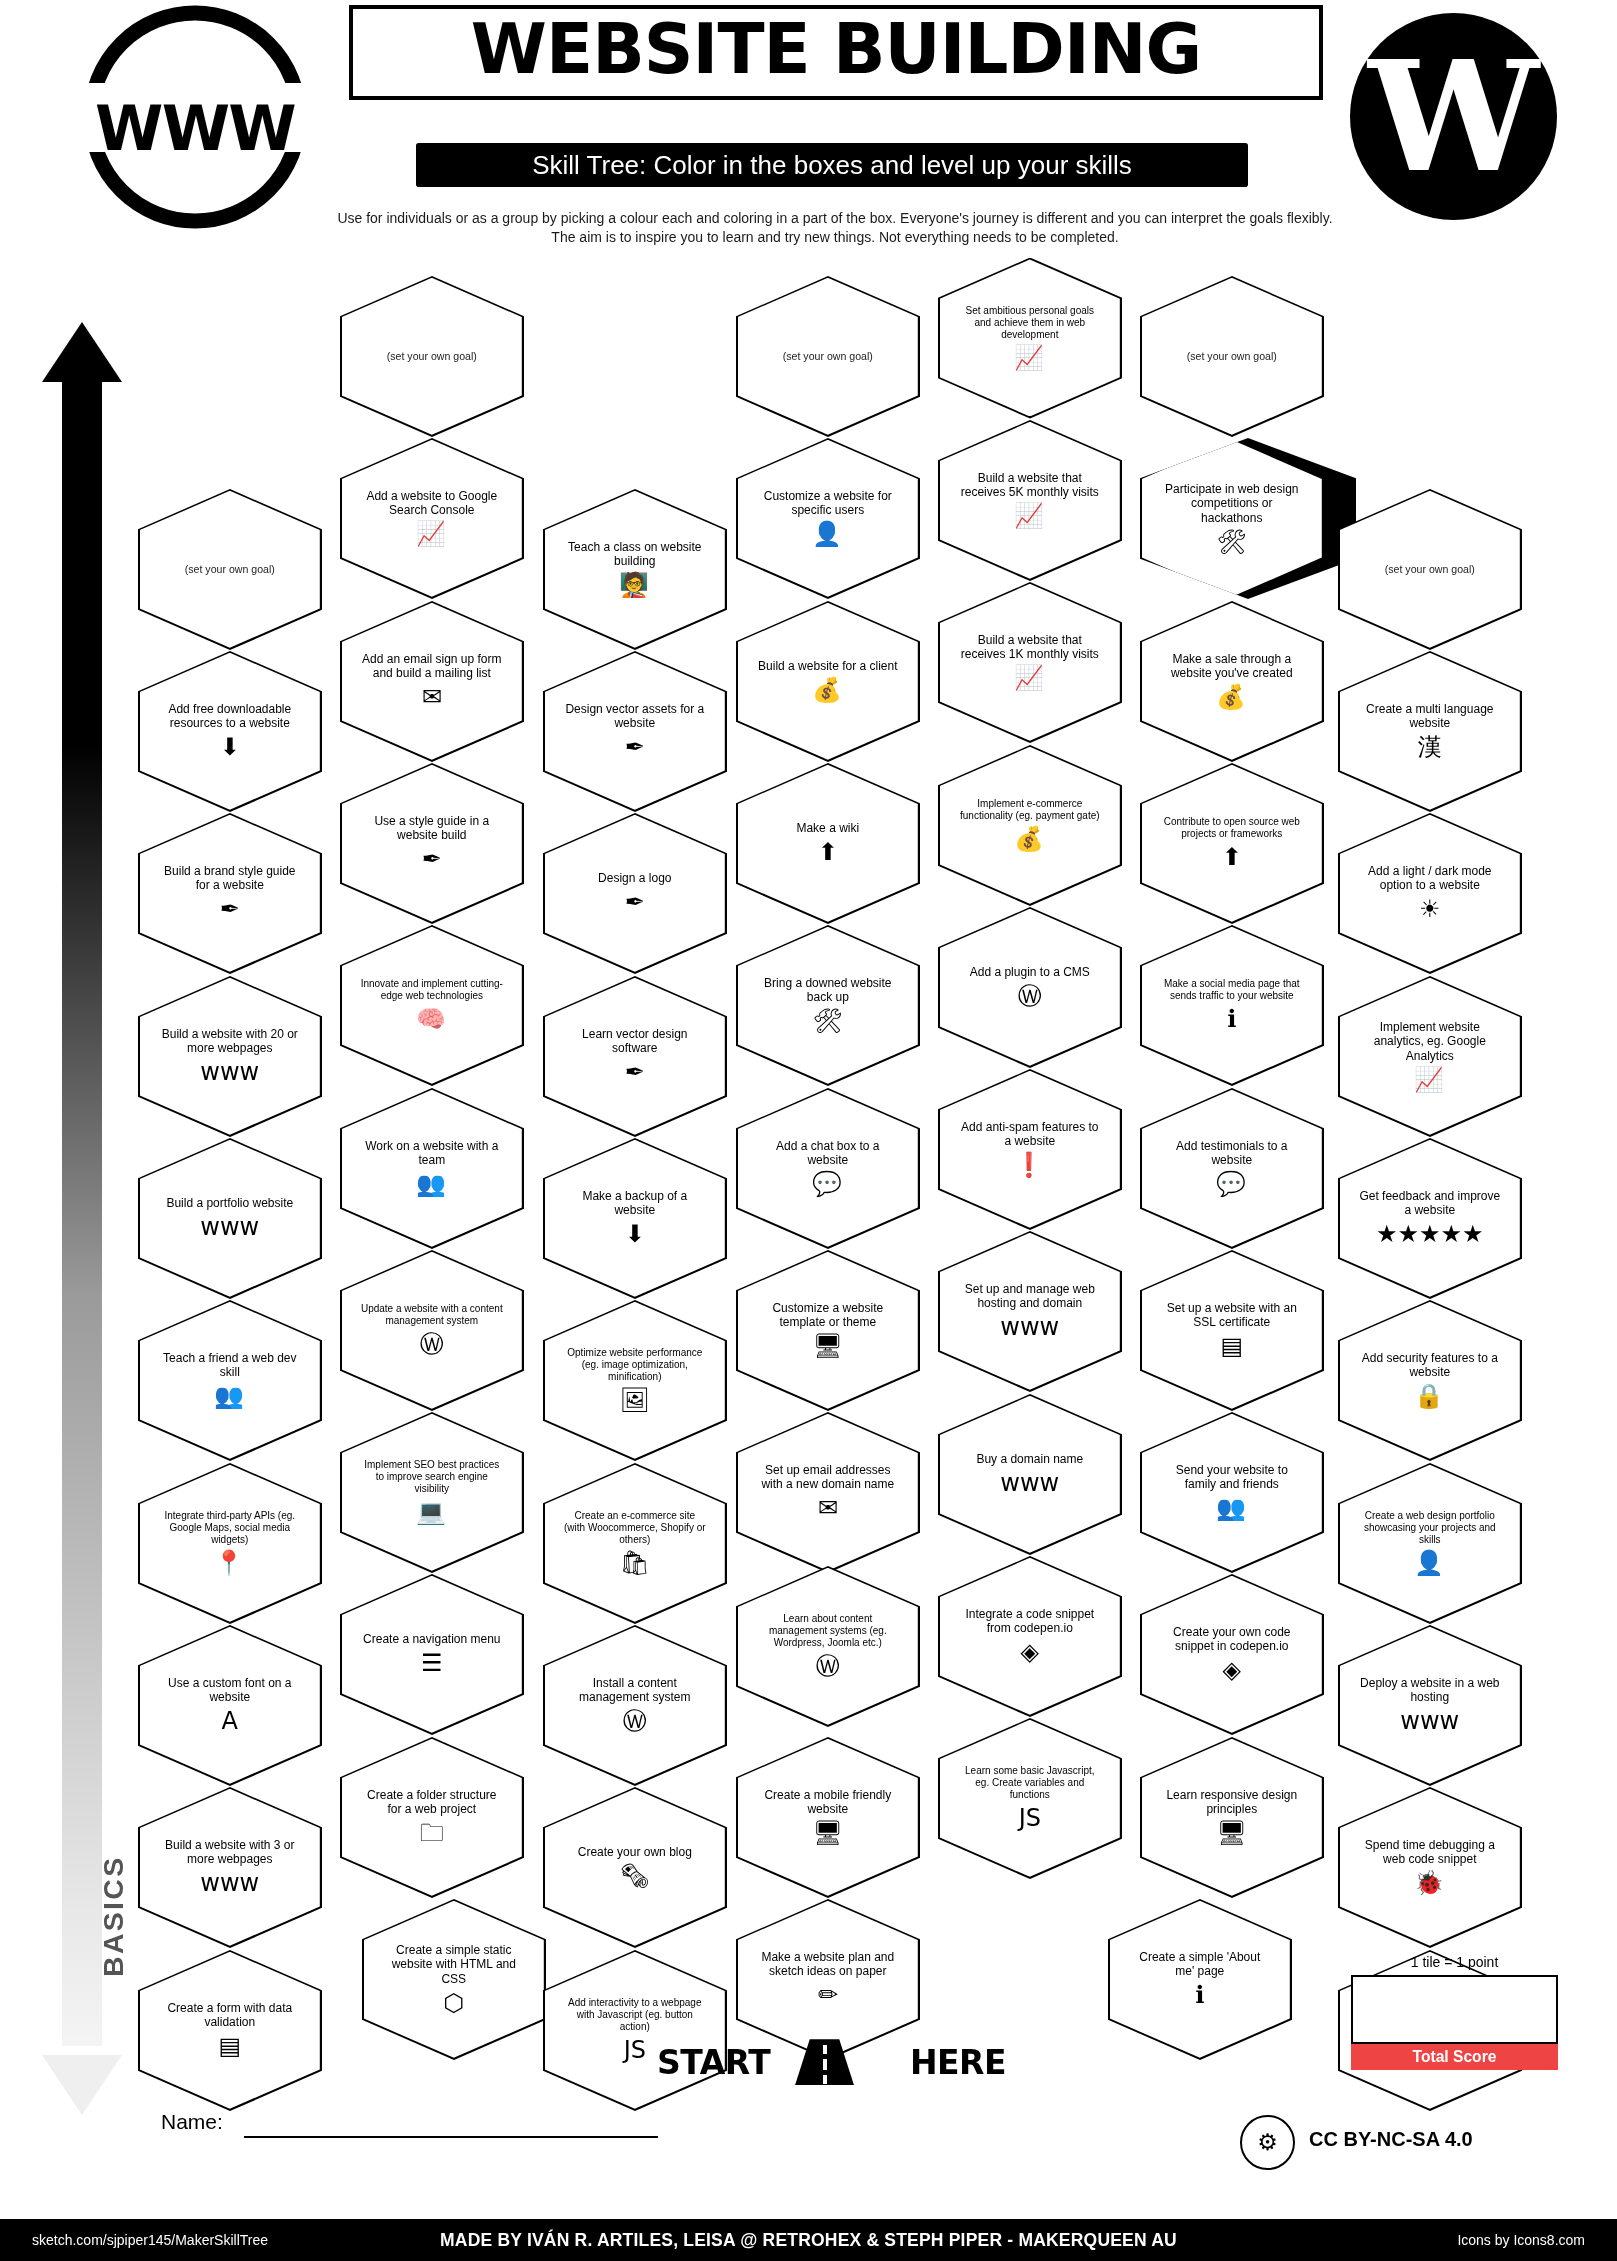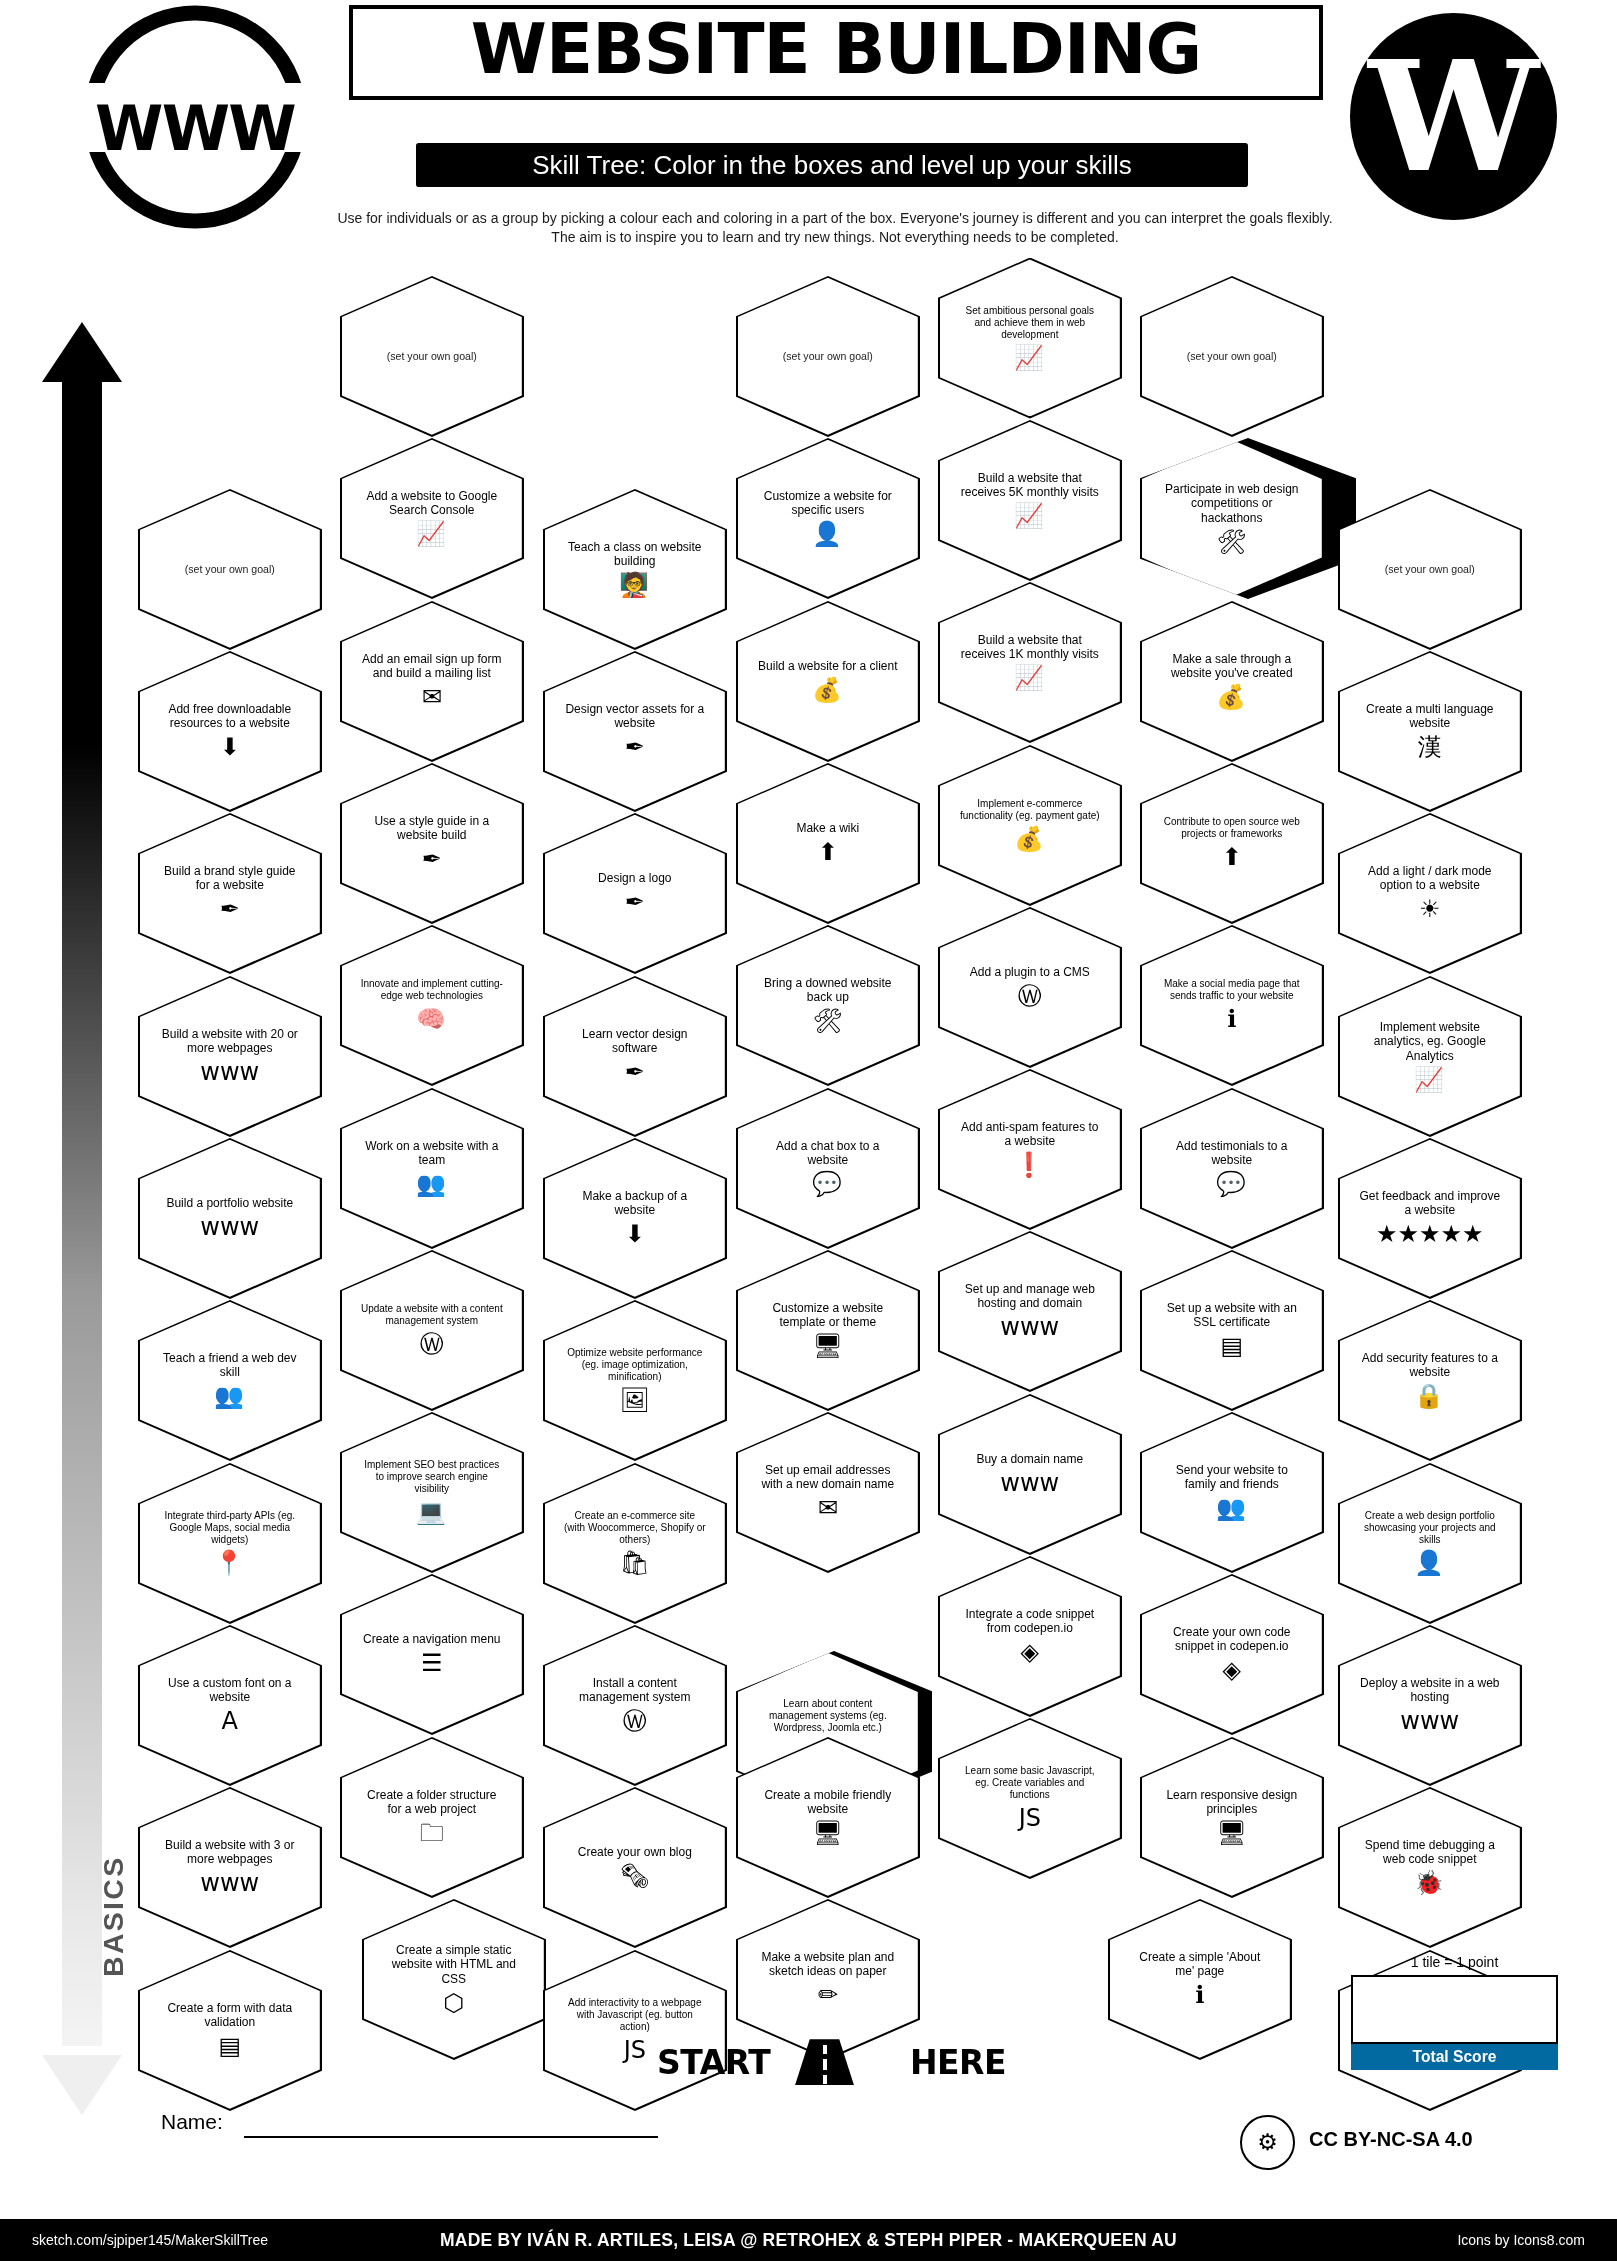--- a/index.html
+++ b/index.html
@@ -118,21 +118,21 @@
   
   #score{position:absolute;right:59px;top:1975px;width:207px;height:97px;}
   #score .cap{
     position:absolute;left:0;top:-21px;width:207px;text-align:center;font-size:14px;
   }
   #score .box{
     position:absolute;left:0;top:0;width:207px;height:69px;border:2.3px solid #000;
     background:#fff;box-sizing:border-box;
   }
   #score .tot{
-    position:absolute;left:0;top:69px;width:207px;height:26px;background:#0369a1;color:#fff;
+    position:absolute;left:0;top:69px;width:207px;height:26px;background:#ef4444;color:#fff;
     font-size:15.6px;line-height:26px;text-align:center;font-weight:bold;
   }
   
   #nameline{position:absolute;left:161px;top:2110px;width:552px;height:32px;}
   #nameline .lab{position:absolute;left:0;top:0;font-size:21px;}
   #nameline .rule{position:absolute;left:83px;top:26px;width:414px;height:2.3px;background:#000;}
   
   #license{position:absolute;right:55px;top:2115px;width:322px;height:60px;}
   #license .badge{
     position:absolute;left:0;top:0;width:55px;height:55px;border:2.3px solid #000;border-radius:50%;
@@ -411,21 +411,21 @@
         <div class="label">Customize a website template or theme</div>
         <div class="icon">🖥</div>
       </div>
     </div>
     <div class="hex" style="left: 736px; top: 1136px;">
       <div class="inner">
         <div class="label">Set up email addresses with a new domain name</div>
         <div class="icon">✉</div>
       </div>
     </div>
-    <div class="hex small" style="left: 736px; top: 1375px; padding-left: 12px;">
+    <div class="hex small" style="left: 736px; top: 1290px;">
       <div class="inner">
         <div class="label">Learn about content management systems (eg. Wordpress, Joomla etc.)</div>
         <div class="icon">Ⓦ</div>
       </div>
     </div>
     <div class="hex" style="left: 736px; top: 1461px;">
       <div class="inner">
         <div class="label">Create a mobile friendly website</div>
         <div class="icon">🖥</div>
       </div>

